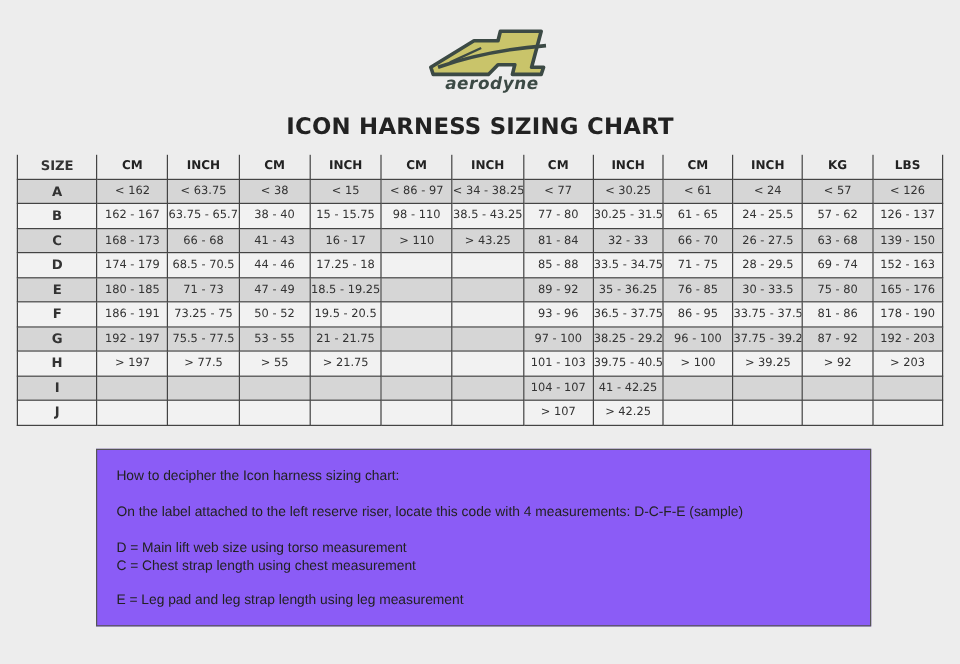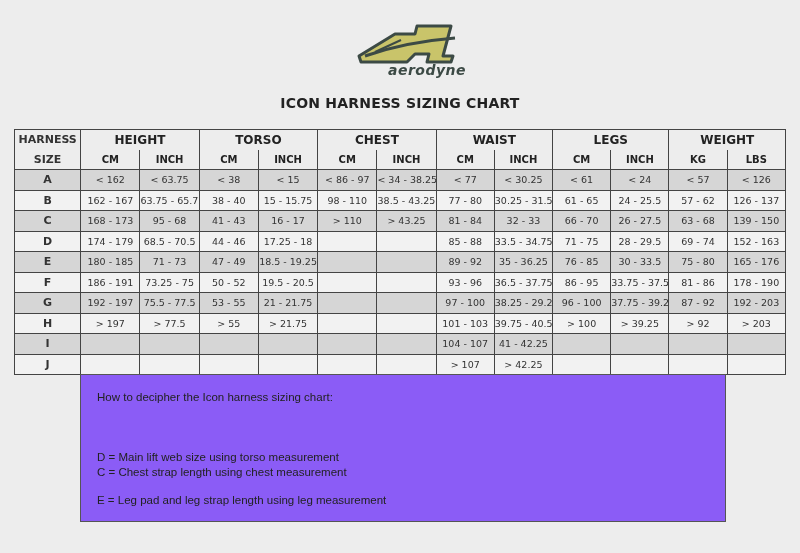--- a/index.html
+++ b/index.html
@@ -7,28 +7,28 @@
     width: 800px; height: 553px; overflow: hidden;
     background: #ededed;
     font-family: "DejaVu Sans", sans-serif;
     color: #222;
     position: relative;
   }
   .logo {
     position: absolute; left: 355px; top: 22px; width: 110px; height: 62px;
   }
   .logo-text {
-    position: absolute; left: 374px; top: 62px; width: 106px;
+    position: absolute; left: 357px; top: 62px; width: 106px;
     text-align: center; font-style: italic; font-weight: bold;
     font-size: 14px; color: #3c4a45; letter-spacing: 0.5px;
     font-family: "DejaVu Sans", sans-serif;
   }
   .title {
     position: absolute; left: 0; top: 95px; width: 800px; text-align: center;
-    font-family: "DejaVu Sans", sans-serif; font-weight: bold; font-size: 14px;
+    font-family: "DejaVu Sans", sans-serif; font-weight: bold; font-size: 19px;
     color: #222; letter-spacing: 0.2px;
   }
   table.chart {
     position: absolute; left: 14px; top: 129px;
     border-collapse: collapse;
     font-family: "DejaVu Sans", sans-serif;
     table-layout: fixed;
     width: 772px;
   }
   table.chart td, table.chart th {
@@ -81,29 +81,20 @@
       <col style="width:59px">
     <col style="width:58px">
       <col style="width:58px">
     <col style="width:58px">
       <col style="width:58px">
     <col style="width:58px">
       <col style="width:58px">
   </colgroup>
   <thead>
     <tr>
-      <th class="sizehdr1">HARNESS</th>
-      <th class="grp" colspan="2">HEIGHT</th>
-      <th class="grp" colspan="2">TORSO</th>
-      <th class="grp" colspan="2">CHEST</th>
-      <th class="grp" colspan="2">WAIST</th>
-      <th class="grp" colspan="2">LEGS</th>
-      <th class="grp" colspan="2">WEIGHT</th>
-    </tr>
-    <tr>
       <th class="sizehdr2">SIZE</th>
       <th class="sub">CM</th>
       <th class="sub">INCH</th>
       <th class="sub">CM</th>
       <th class="sub">INCH</th>
       <th class="sub">CM</th>
       <th class="sub">INCH</th>
       <th class="sub">CM</th>
       <th class="sub">INCH</th>
       <th class="sub">CM</th>
@@ -139,21 +130,21 @@
         <td>77 - 80</td>
         <td>30.25 - 31.5</td>
         <td>61 - 65</td>
         <td>24 - 25.5</td>
         <td>57 - 62</td>
         <td>126 - 137</td>
       </tr>
       <tr class="shade">
         <td class="size">C</td>
         <td>168 - 173</td>
-        <td>95 - 68</td>
+        <td>66 - 68</td>
         <td>41 - 43</td>
         <td>16 - 17</td>
         <td>&gt; 110</td>
         <td>&gt; 43.25</td>
         <td>81 - 84</td>
         <td>32 - 33</td>
         <td>66 - 70</td>
         <td>26 - 27.5</td>
         <td>63 - 68</td>
         <td>139 - 150</td>
@@ -261,16 +252,17 @@
         <td></td>
         <td></td>
         <td></td>
         <td></td>
       </tr>
     </tbody>
 </table>
 
 <div class="legend-box">
   <div class="line" style="top:16px">How to decipher the Icon harness sizing chart:</div>
+  <div class="line" style="top:46px">On the label attached to the left reserve riser, locate this code with 4 measurements:  D-C-F-E (sample)</div>
   <div class="line" style="top:76px">D = Main lift web size using torso measurement</div>
   <div class="line" style="top:91px">C = Chest strap length using chest measurement</div>
   <div class="line" style="top:119px">E = Leg pad and leg strap length using leg measurement</div>
 </div>
 
 </body></html>

